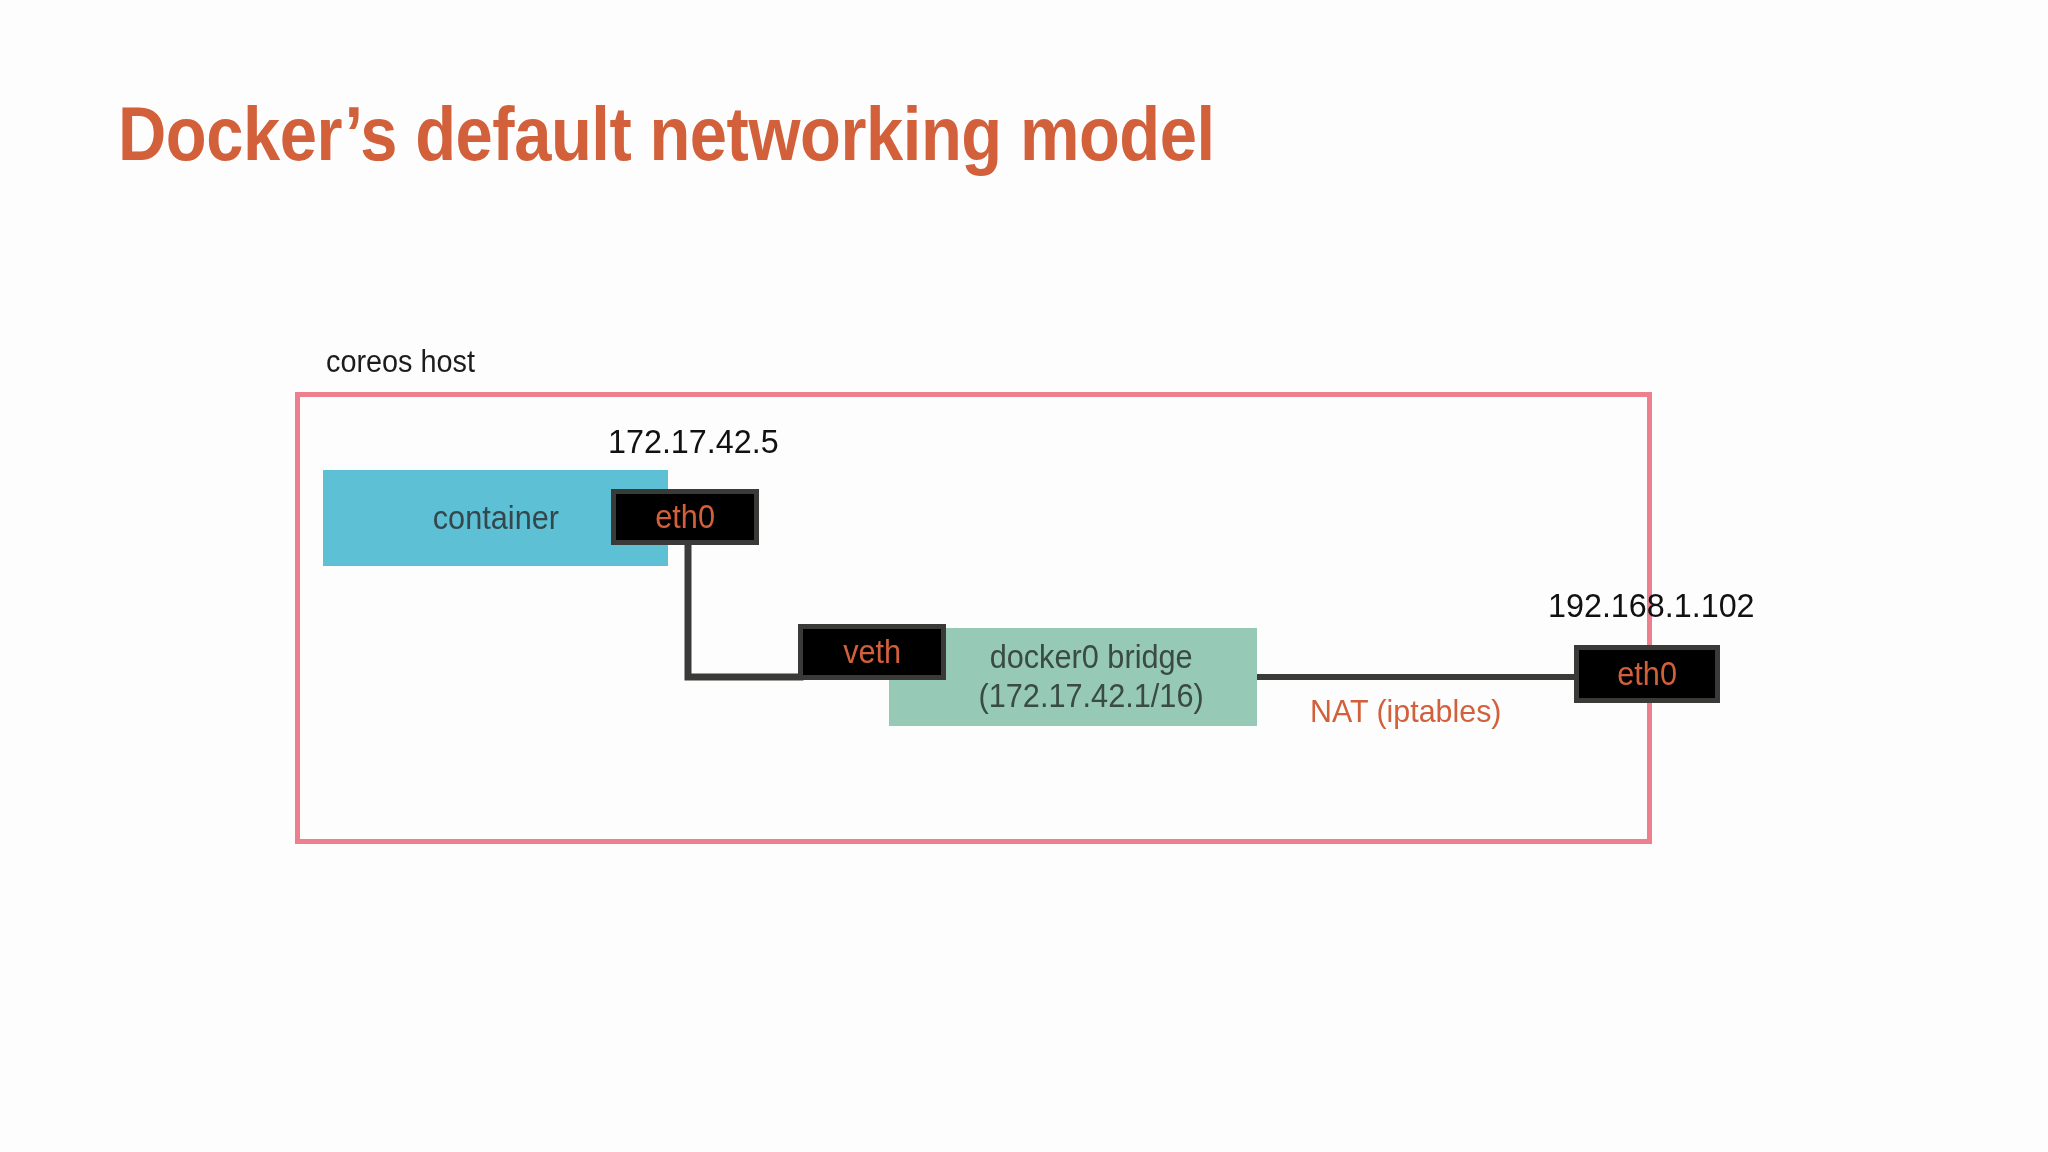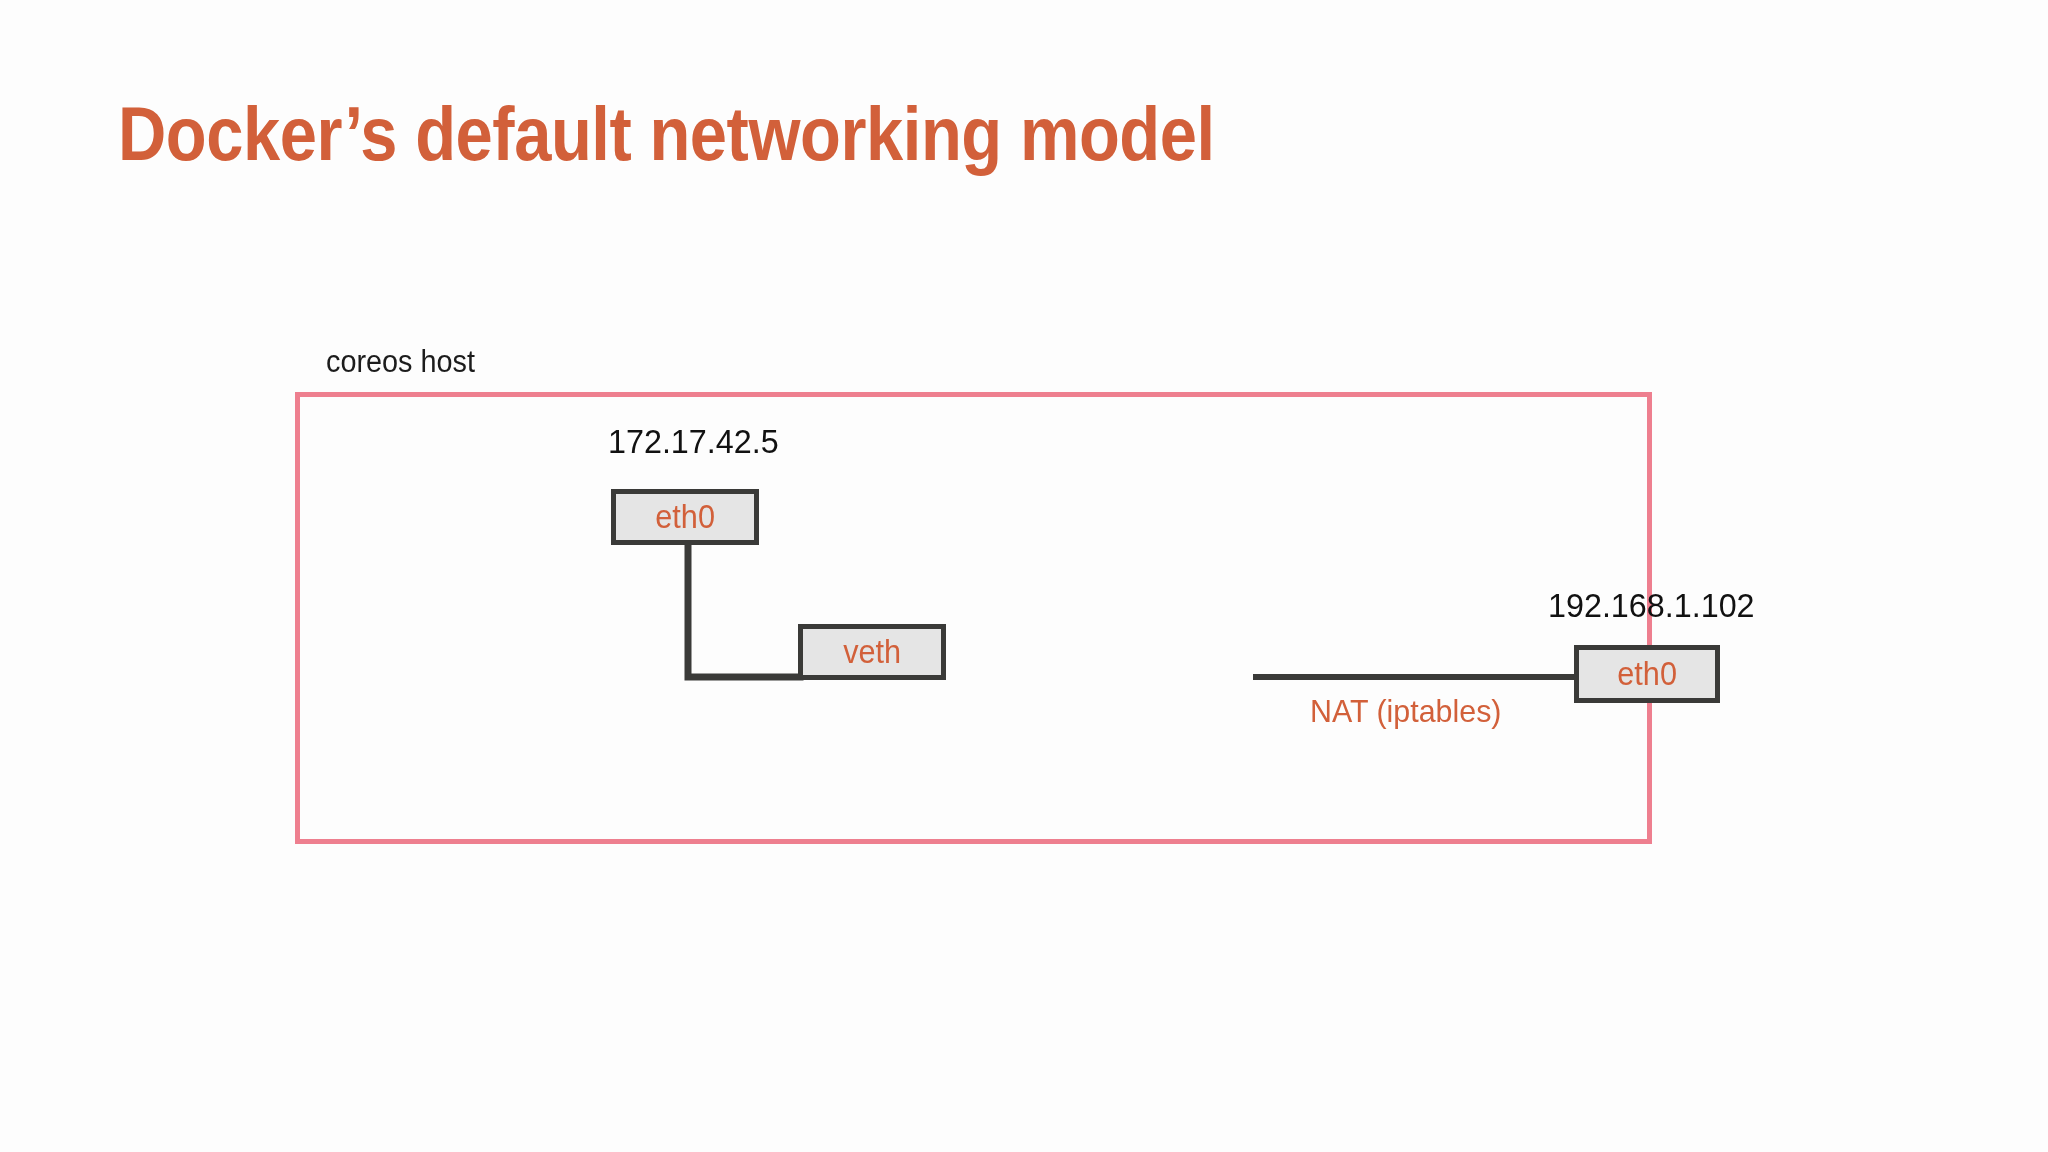--- a/index.html
+++ b/index.html
@@ -108,21 +108,21 @@
     font-size: 33px;
     flex-direction: column;
     font-family: "Liberation Sans Narrow", "Liberation Sans", sans-serif;
     padding-left: 36px;
     box-sizing: border-box;
   }
   .bridge-box .line { transform: scaleX(0.93); white-space: nowrap; }
 
   
   .iface-box {
-    background: #e5e5e5;
+    background: #000000;
     border: 5px solid #3a3a38;
     color: #d2603a;
     font-size: 33px;
     font-family: "Liberation Sans Narrow", "Liberation Sans", sans-serif;
     z-index: 5;
   }
   .iface-box .inner { transform: scaleX(0.93); }
 
   .iface-eth0-container { left: 599px; top: 489px; width: 148px; height: 56px; }
   .iface-veth           { left: 786px; top: 624px; width: 148px; height: 56px; }
@@ -168,27 +168,34 @@
 
     <polyline points="676,545 676,677 788,677" fill="none" stroke="#3a3a38" stroke-width="7" stroke-linecap="square" stroke-linejoin="miter"></polyline>
 
     <line x1="1244" y1="677" x2="1566" y2="677" stroke="#3a3a38" stroke-width="6" stroke-linecap="square"></line>
   </svg>
 
   <div class="host-label">coreos host</div>
 
   <div class="host-box"></div>
 
+  <div class="node container-box">
+    <span class="inner">container</span>
+  </div>
 
   <div class="annot ip-container">172.17.42.5</div>
 
   <div class="node iface-box iface-eth0-container">
     <span class="inner">eth0</span>
   </div>
 
+  <div class="node bridge-box">
+    <span class="line">docker0 bridge</span>
+    <span class="line">(172.17.42.1/16)</span>
+  </div>
 
   <div class="node iface-box iface-veth">
     <span class="inner">veth</span>
   </div>
 
   <div class="annot nat-label">NAT (iptables)</div>
 
   <div class="annot ip-host">192.168.1.102</div>
 
   <div class="node iface-box iface-eth0-host">

